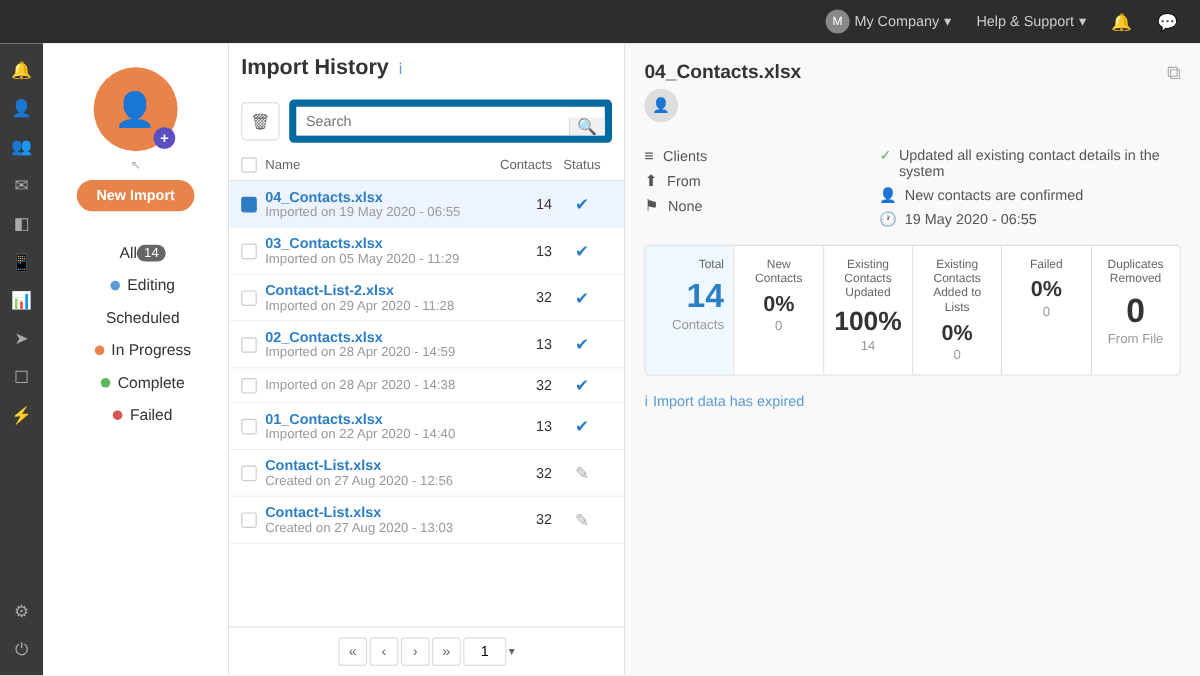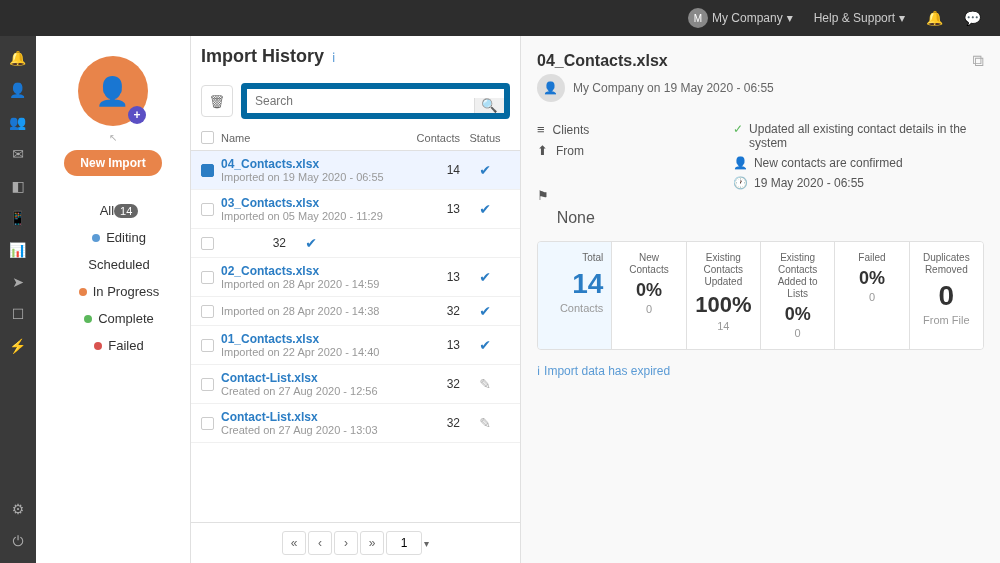--- a/index.html
+++ b/index.html
@@ -231,20 +231,24 @@
             <div class="row-contacts">13</div>
             <div class="row-status">
                 <span class="status-complete">✔</span>
               </div>
           </div>
 
           <div class="table-row">
             <div class="row-check">
                 <div class="checkbox"></div>
               </div>
+            <div class="row-name">
+              <div class="row-name-title">Contact-List-2.xlsx</div>
+              <div class="row-name-sub">Imported on 29 Apr 2020 - 11:28</div>
+            </div>
             <div class="row-contacts">32</div>
             <div class="row-status">
                 <span class="status-complete">✔</span>
               </div>
           </div>
 
           <div class="table-row">
             <div class="row-check">
                 <div class="checkbox"></div>
               </div>
@@ -323,39 +327,38 @@
           <span style="font-size:10px;color:#666;">▾</span>
         </div>
       </div>
 
       <div class="detail-panel">
         <div style="display:flex; justify-content:space-between; align-items:flex-start; margin-bottom:8px;">
           <div>
             <div class="detail-title">04_Contacts.xlsx</div>
             <div class="detail-meta">
               <div class="detail-meta-avatar">👤</div>
-              <span>My Company on 19 May 2020 - 06:55</span>
             </div>
           </div>
           <span style="color:#aaa; cursor:pointer; font-size:16px;">⧉</span>
         </div>
 
         <div style="display:flex; gap:16px; margin-bottom:14px;">
           <div style="min-width:180px;">
             <div class="detail-info-row" style="margin-bottom:6px; display:flex; align-items:center; gap:8px;">
               <span style="color:#555; font-size:13px;">≡</span>
               <span style="color:#555; font-size:12px; width:50px;">Clients</span>
             </div>
             <div class="detail-info-row" style="margin-bottom:6px; display:flex; align-items:center; gap:8px;">
               <span style="color:#555; font-size:13px;">⬆</span>
               <span style="color:#555; font-size:12px; width:50px;">From</span>
             </div>
             <div class="detail-info-row" style="display:flex; align-items:center; gap:8px;">
               <span style="color:#555; font-size:13px;">⚑</span>
-              <span style="color:#555; font-size:16px; width:50px;margin-top:45px;">None</span>
+              <span style="color:#555; font-size:12px; width:50px;">None</span>
             </div>
           </div>
           <div style="flex:1; font-size:12px; color:#555;">
             <div style="display:flex; gap:6px; margin-bottom:6px;">
               <span style="color:#5cb85c;">✓</span>
               <span>Updated all existing contact details in the system</span>
             </div>
             <div style="display:flex; gap:6px; margin-bottom:6px;">
               <span style="color:#666;">👤</span>
               <span>New contacts are confirmed</span>

